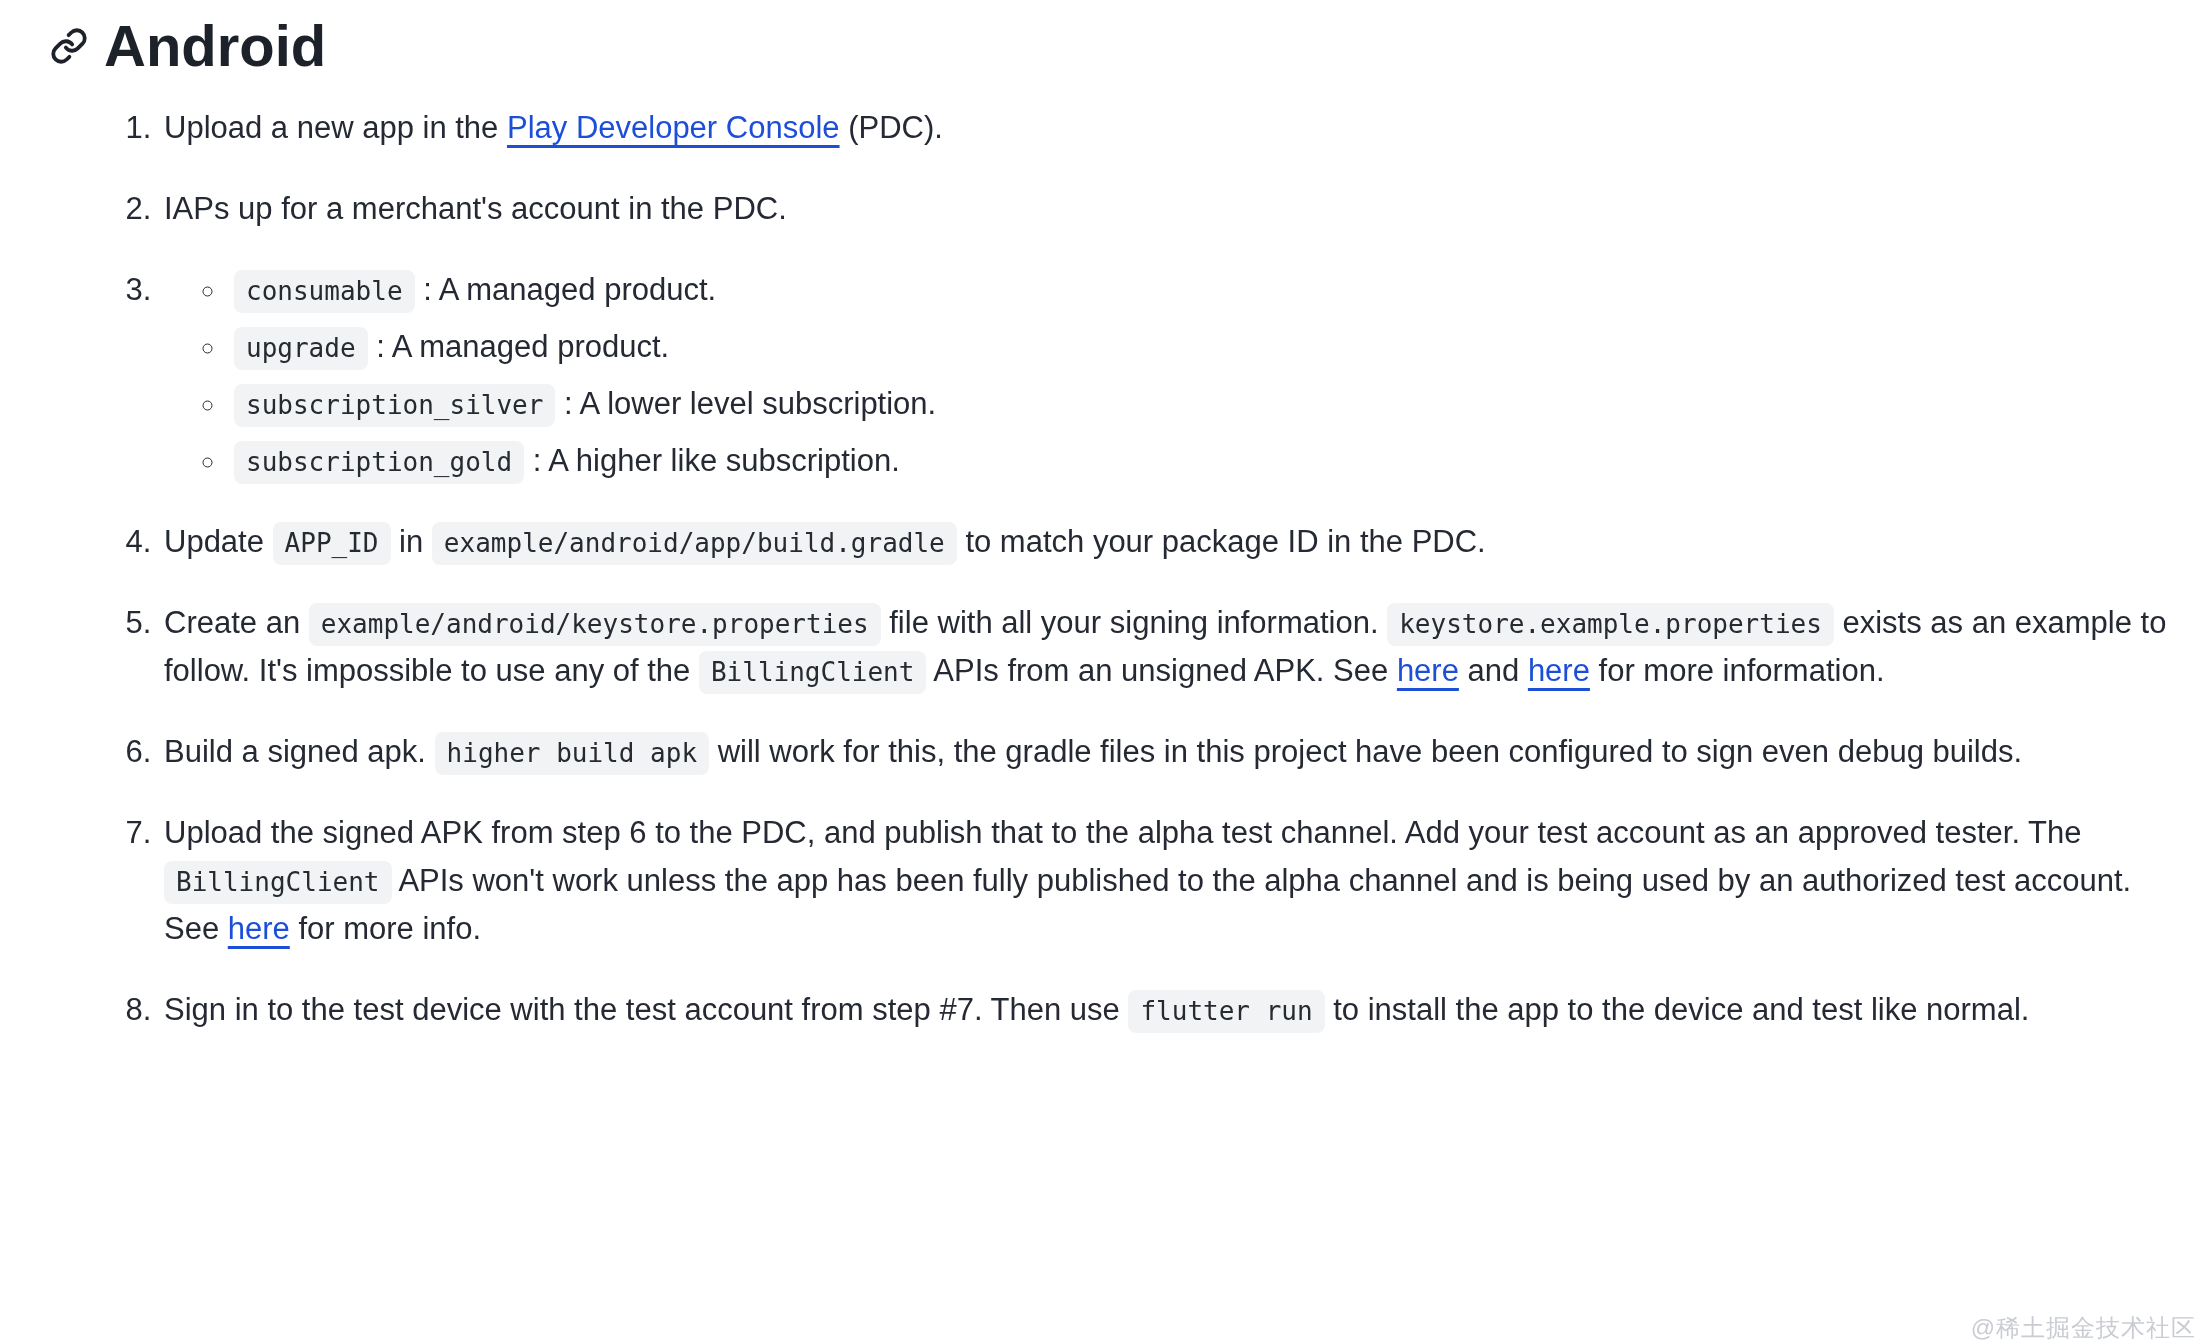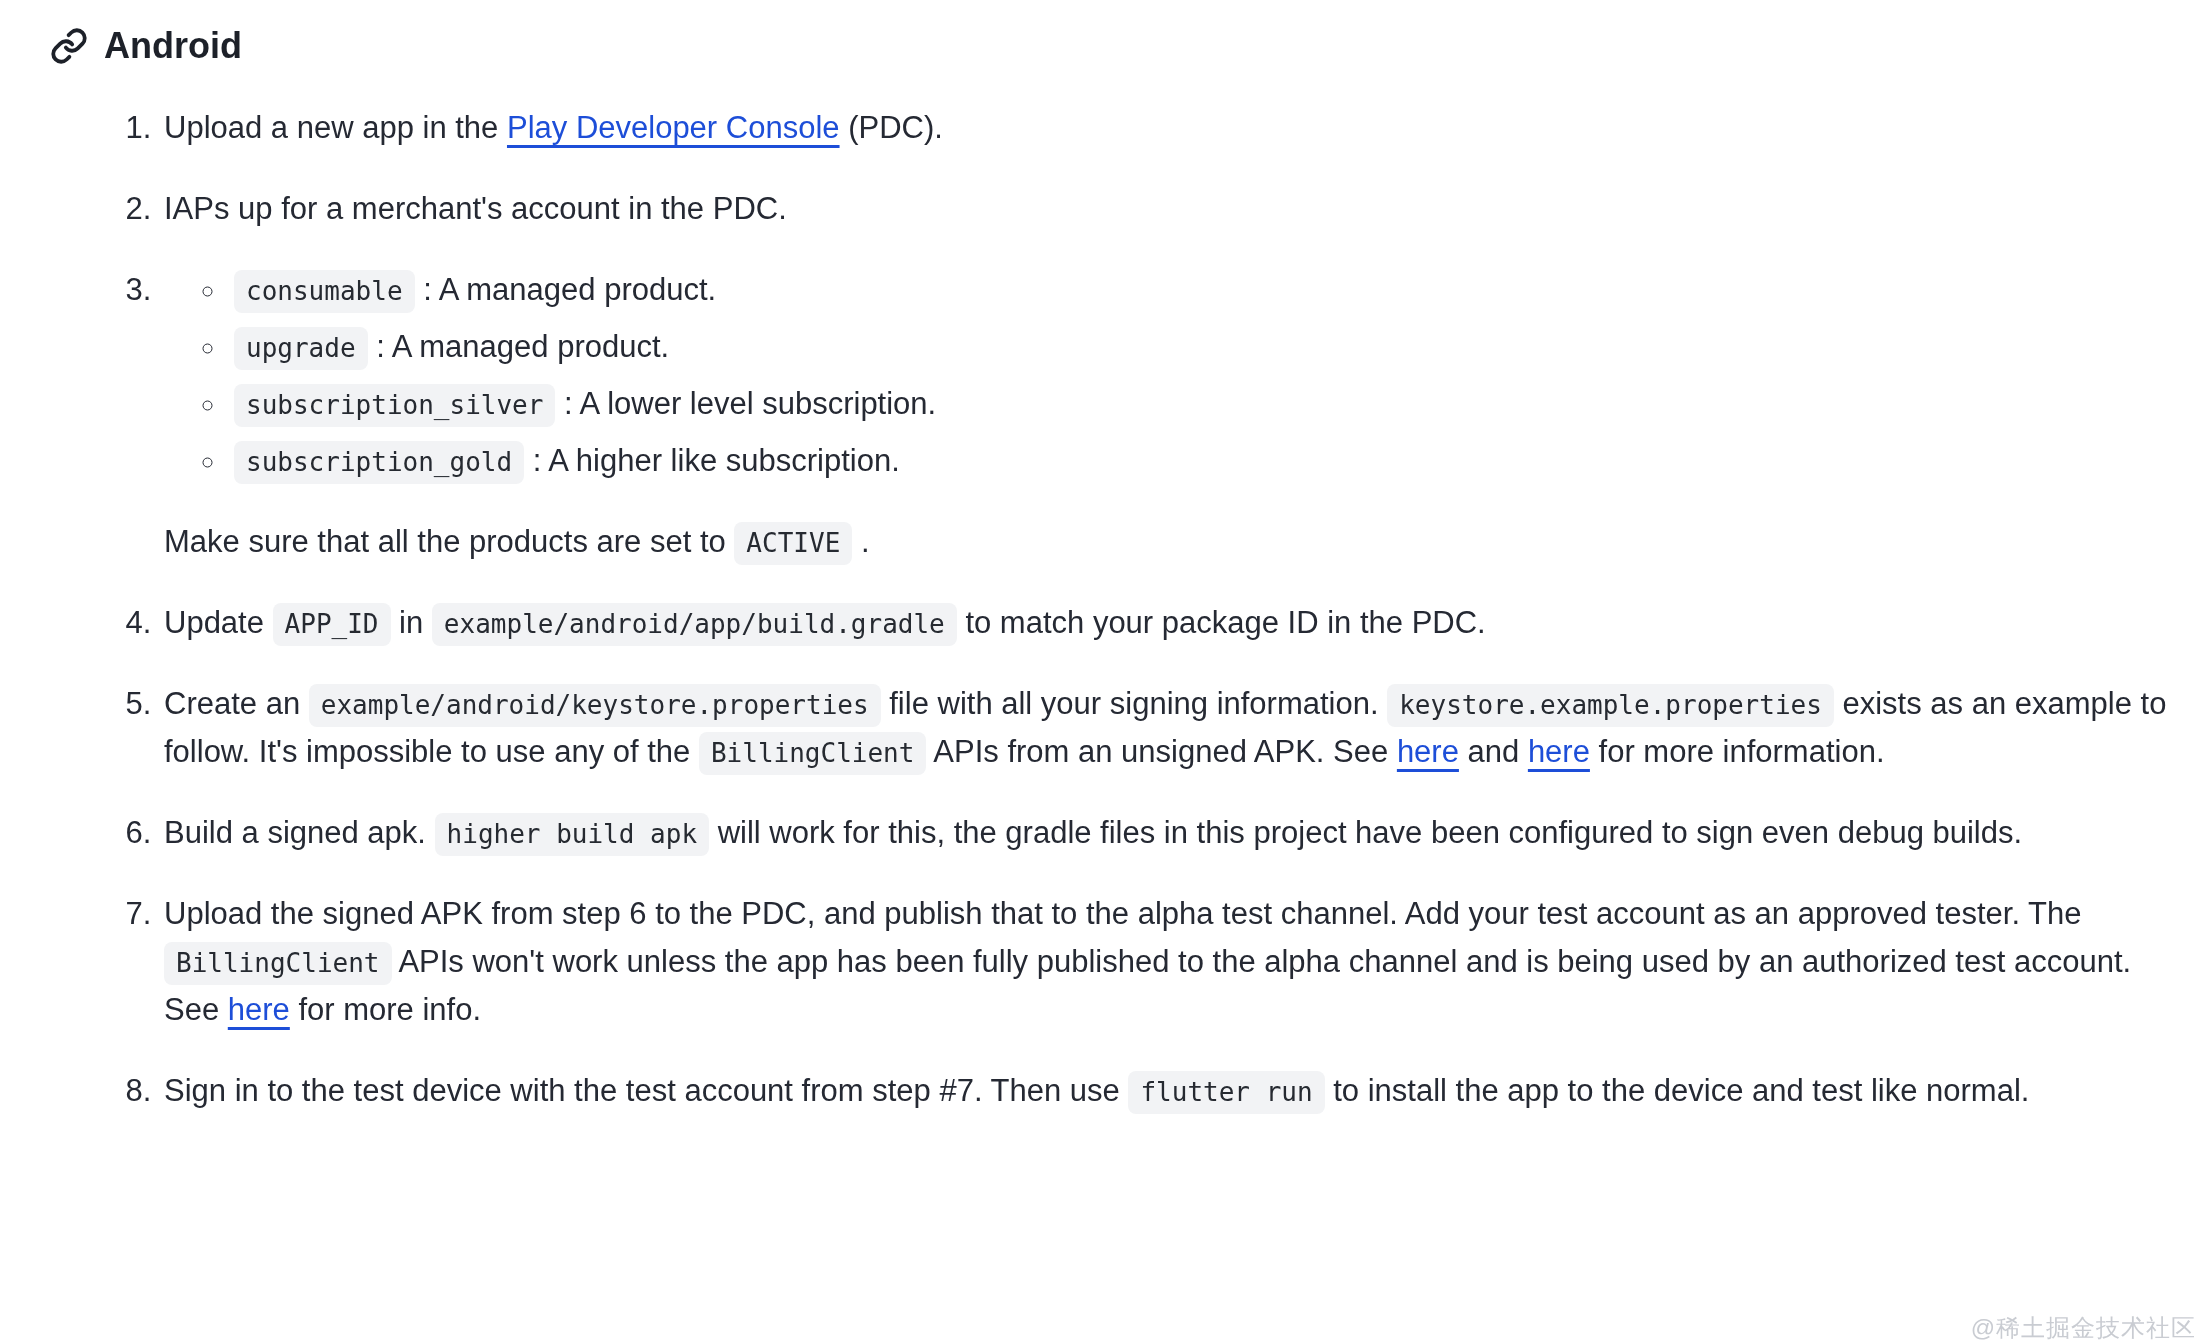--- a/index.html
+++ b/index.html
@@ -16,21 +16,21 @@
     overflow: hidden;
   }
   .content {
     padding: 18px 14px 0 50px;
   }
   .heading {
     display: flex;
     align-items: center;
     gap: 16px;
     margin: 0 0 30px 0;
-    font-size: 36px;
+    font-size: 58px;
     line-height: 56px;
     font-weight: 700;
     color: #1d2129;
   }
   .anchor-icon {
     width: 38px;
     height: 38px;
     flex: 0 0 auto;
     display: inline-flex;
     align-items: center;
@@ -110,21 +110,20 @@
       <li>
         <p><span>IAPs up for a merchant's account in the PDC.</span></p>
       </li>
       <li>
         <ul class="sku-list">
           <li><code class="inline-code">consumable</code><span> : A managed product.</span></li>
           <li><code class="inline-code">upgrade</code><span> : A managed product.</span></li>
           <li><code class="inline-code">subscription_silver</code><span> : A lower level subscription.</span></li>
           <li><code class="inline-code">subscription_gold</code><span> : A higher like subscription.</span></li>
         </ul>
-        <p><span>Make sure that all the products are set to </span><code class="inline-code">ACTIVE</code><span> .</span></p>
       </li>
       <li>
         <p><span>Update </span><code class="inline-code">APP_ID</code><span> in </span><code class="inline-code">example/android/app/build.gradle</code><span> to match your package ID in the PDC.</span></p>
       </li>
       <li>
         <p><span>Create an </span><code class="inline-code">example/android/keystore.properties</code><span> file with all your signing information. </span><code class="inline-code">keystore.example.properties</code><span> exists as an example to follow. It's impossible to use any of the </span><code class="inline-code">BillingClient</code><span> APIs from an unsigned APK. See </span><a class="md-link" href="#">here</a><span> and </span><a class="md-link" href="#">here</a><span> for more information.</span></p>
       </li>
       <li>
         <p><span>Build a signed apk. </span><code class="inline-code">higher build apk</code><span> will work for this, the gradle files in this project have been configured to sign even debug builds.</span></p>
       </li>

